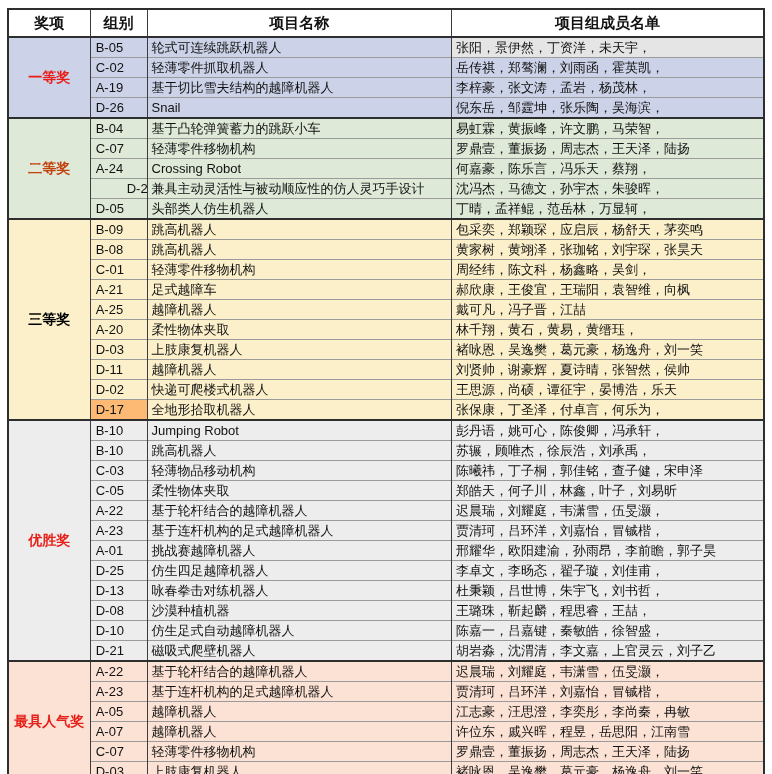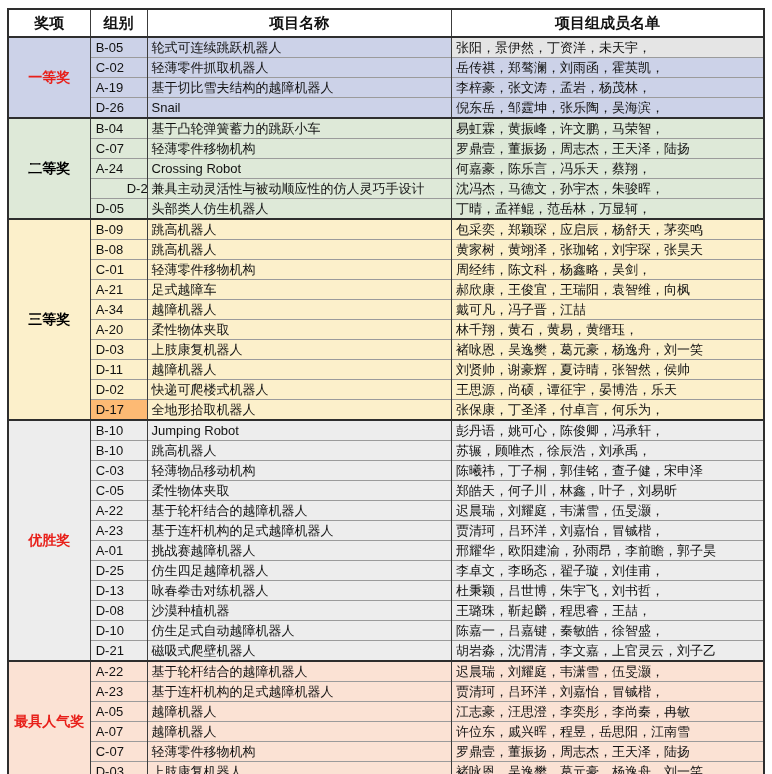--- a/index.html
+++ b/index.html
@@ -92,21 +92,21 @@
           <td class="cell-group" style="background: rgb(204, 210, 232);">A-19</td>
           <td class="cell-project" style="background: rgb(204, 210, 232);">基于切比雪夫结构的越障机器人</td>
           <td class="cell-members" style="background: rgb(204, 210, 232);">李梓豪，张文涛，孟岩，杨茂林，</td>
         </tr>
         <tr>
           <td class="cell-group" style="background: rgb(204, 210, 232);">D-26</td>
           <td class="cell-project" style="background: rgb(204, 210, 232);">Snail</td>
           <td class="cell-members" style="background: rgb(204, 210, 232);">倪东岳，邹霆坤，张乐陶，吴海滨，</td>
         </tr>
         <tr class="section-start">
-          <td rowspan="5" class="award-cell" style="background: rgb(222, 233, 216); color: #000000;">二等奖</td>
+          <td rowspan="5" class="award-cell" style="background: rgb(222, 233, 216); color: #c2410c;">二等奖</td>
           <td class="cell-group" style="background: rgb(222, 233, 216);">B-04</td>
           <td class="cell-project" style="background: rgb(222, 233, 216);">基于凸轮弹簧蓄力的跳跃小车</td>
           <td class="cell-members" style="background: rgb(222, 233, 216);">易虹霖，黄振峰，许文鹏，马荣智，</td>
         </tr>
         <tr>
           <td class="cell-group" style="background: rgb(222, 233, 216);">C-07</td>
           <td class="cell-project" style="background: rgb(222, 233, 216);">轻薄零件移物机构</td>
           <td class="cell-members" style="background: rgb(222, 233, 216);">罗鼎壹，董振扬，周志杰，王天泽，陆扬</td>
         </tr>
         <tr>
@@ -139,21 +139,21 @@
           <td class="cell-group" style="background: rgb(252, 240, 203);">C-01</td>
           <td class="cell-project" style="background: rgb(252, 240, 203);">轻薄零件移物机构</td>
           <td class="cell-members" style="background: rgb(252, 240, 203);">周经纬，陈文科，杨鑫略，吴剑，</td>
         </tr>
         <tr>
           <td class="cell-group" style="background: rgb(252, 240, 203);">A-21</td>
           <td class="cell-project" style="background: rgb(252, 240, 203);">足式越障车</td>
           <td class="cell-members" style="background: rgb(252, 240, 203);">郝欣康，王俊宜，王瑞阳，袁智维，向枫</td>
         </tr>
         <tr>
-          <td class="cell-group" style="background: rgb(252, 240, 203);">A-34</td>
+          <td class="cell-group" style="background: rgb(252, 240, 203);">A-25</td>
           <td class="cell-project" style="background: rgb(252, 240, 203);">越障机器人</td>
           <td class="cell-members" style="background: rgb(252, 240, 203);">戴可凡，冯子晋，江喆</td>
         </tr>
         <tr>
           <td class="cell-group" style="background: rgb(252, 240, 203);">A-20</td>
           <td class="cell-project" style="background: rgb(252, 240, 203);">柔性物体夹取</td>
           <td class="cell-members" style="background: rgb(252, 240, 203);">林千翔，黄石，黄易，黄缙珏，</td>
         </tr>
         <tr>
           <td class="cell-group" style="background: rgb(252, 240, 203);">D-03</td>

